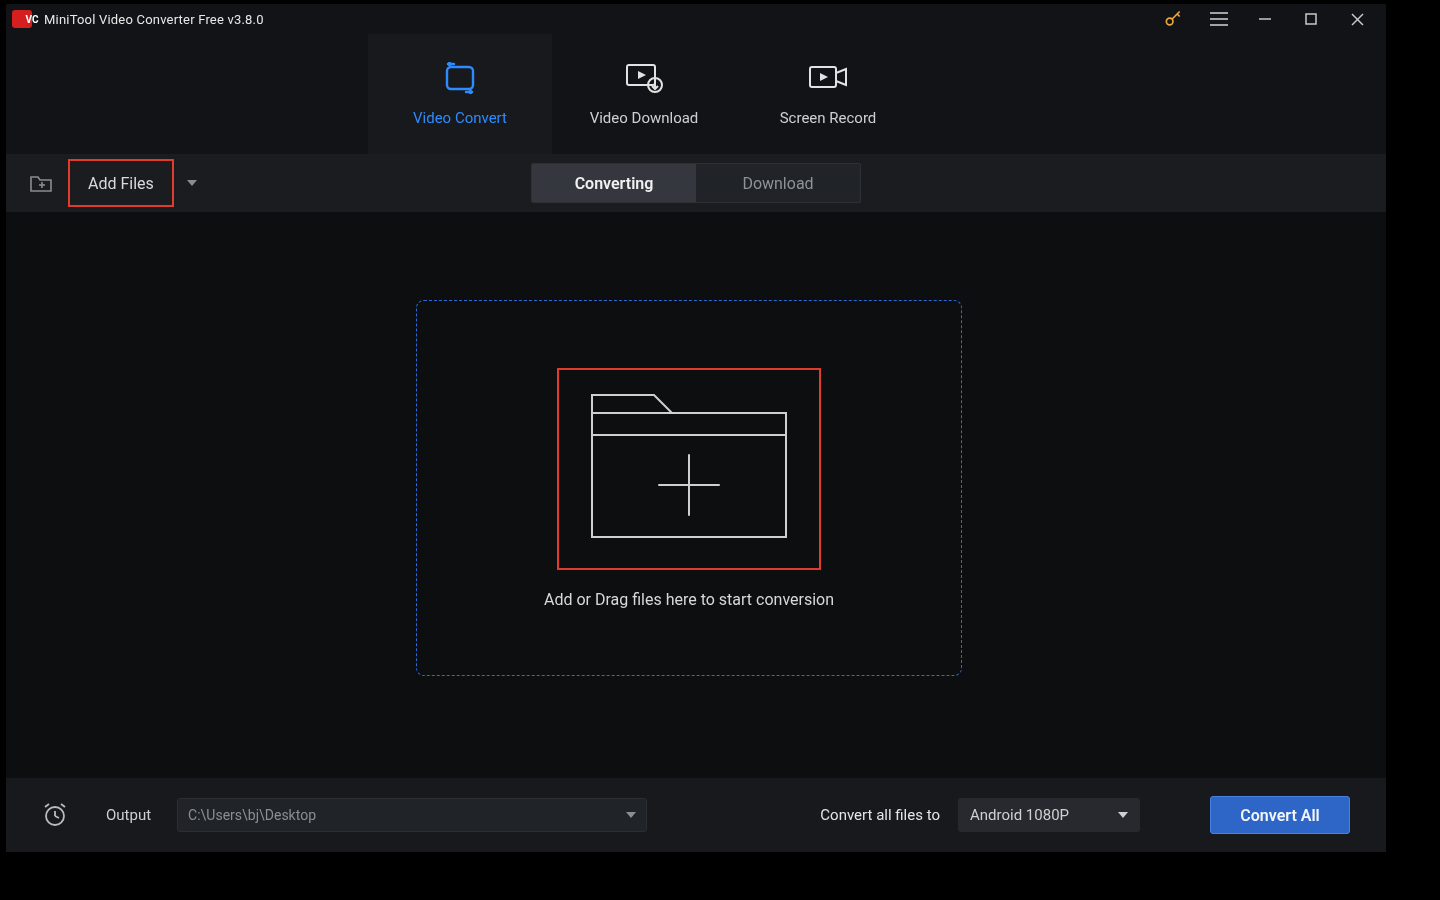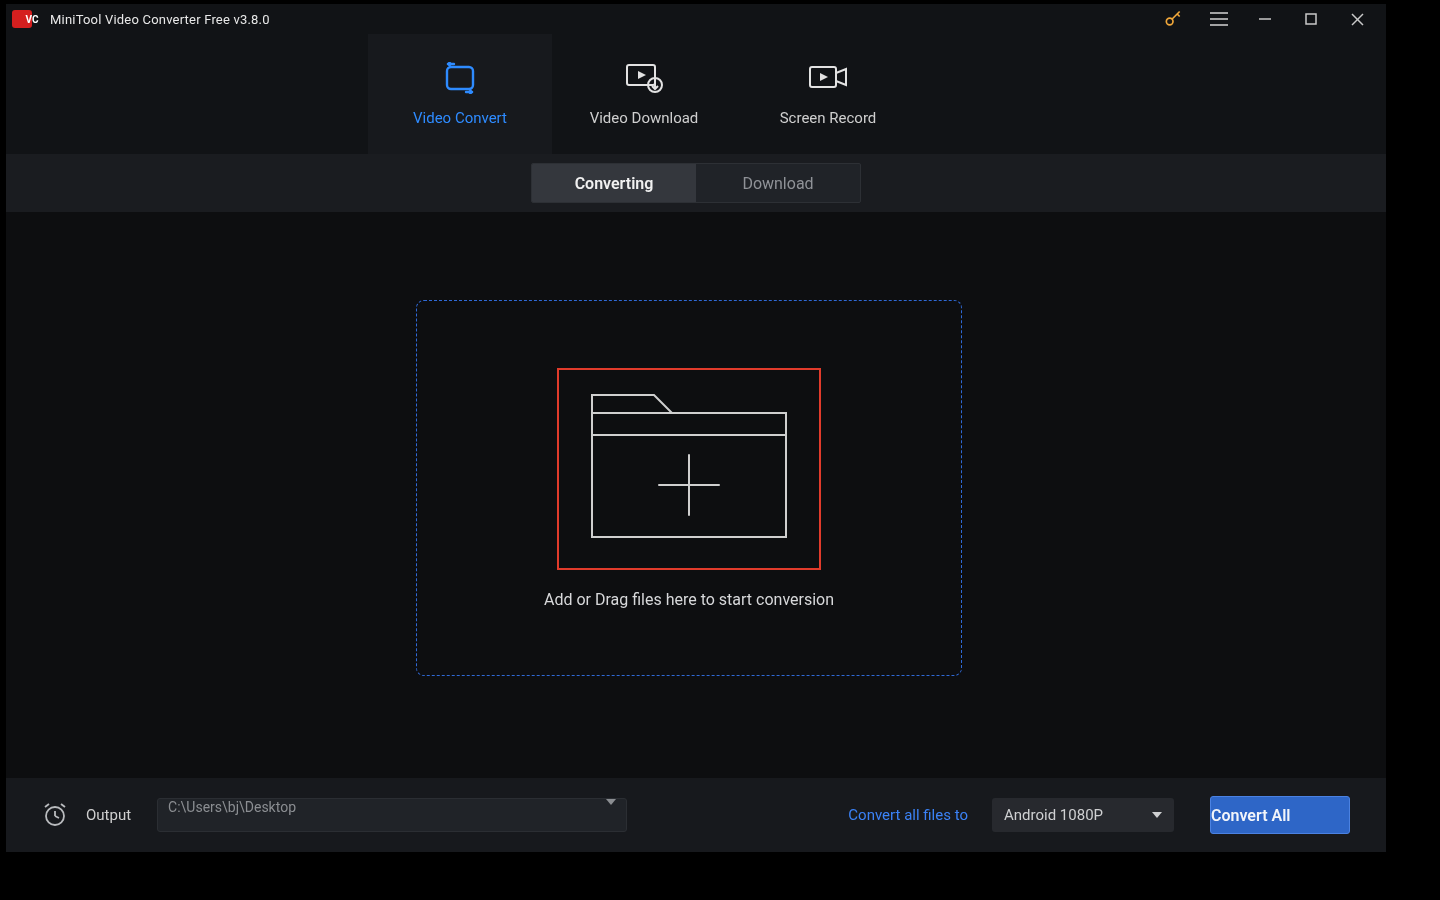--- a/index.html
+++ b/index.html
@@ -24,21 +24,21 @@
   padding: 0 6px;
   font-size: 13px;
 }
 .titlebar .logo {
   width: 20px; height: 18px;
   background: #d51f1f;
   border-radius: 3px;
   display: flex; align-items: center; justify-content: center;
   font-size: 10px; font-weight: 700; color: #fff; padding-left: 20px;
 }
-.titlebar .title { margin-left: 18px; color: #e8e8e8; letter-spacing: 0.2px; }
+.titlebar .title { margin-left: 12px; color: #e8e8e8; letter-spacing: 0.2px; }
 .titlebar .spacer { flex: 1; }
 .titlebar .tbtn {
   width: 46px; height: 30px;
   display: flex; align-items: center; justify-content: center;
   color: #c9c9c9;
 }
 .key-icon svg, .menu-icon svg, .win-icon svg { display: block; }
 
 
 .topnav {
@@ -141,51 +141,51 @@
   background: #17191d;
   display: flex; align-items: center;
   padding: 0 36px;
   gap: 18px;
   color: #cfcfcf;
   font-size: 15px;
 }
 .footer .alarm {
   width: 26px; height: 26px; color: #b9bbbe;
 }
-.footer .outlabel { margin-left: 0; }
+.footer .outlabel { margin-left: 20px; }
 .footer .outpath {
   margin-left: 8px;
   flex: 0 0 470px;
   height: 34px;
   background: #202328;
   border: 1px solid #2b2e33;
   border-radius: 3px;
-  display: flex; justify-content: space-between;
+  display: flex; align-items: center; justify-content: space-between;
   padding: 0 10px;
   color: #8b8e92;
   font-size: 14px;
 }
 .footer .spacer { flex: 1; }
-.footer .convlabel { margin-right: 6px; color: #3b82f6; }
+.footer .convlabel { margin-right: 0; color: #e5e5e5; }
 .footer .fmt {
   height: 34px; width: 182px;
   background: #27292e;
   border-radius: 3px;
   display:flex; align-items:center; justify-content:space-between;
   padding: 0 12px;
   color: #cfd0d2; font-size: 15px;
 }
 .footer .convertall {
-  margin-left: 18px;
+  margin-left: 52px;
   height: 38px; width: 140px;
   background: #2e66c7;
   border: 1px solid #4b82e2;
   border-radius: 3px;
   color: #f2f5fa; font-size: 16px; font-weight: 600;
-  display:flex; align-items:center; justify-content:flex-start;
+  display:flex; align-items:center; justify-content:center;
 }
 
 .chev { width:0;height:0;border-left:5px solid transparent;border-right:5px solid transparent;border-top:6px solid currentColor; }
 </style>
 </head>
 <body>
 
 <div class="app">
 
   <div class="titlebar">
@@ -260,20 +260,35 @@
           <polygon points="12,8 12,16 20,12" fill="currentColor" stroke="none"></polygon>
           <path d="M28 8 L38 4 L38 20 L28 16"></path>
         </svg>
       </div>
       <span>Screen Record</span>
     </div>
 
   </div>
 
   <div class="toolbar">
+    <div class="tool-left">
+      <div class="addfolder-btn">
+        <svg width="24" height="20" viewBox="0 0 24 20" fill="none" stroke="currentColor" stroke-width="1.6">
+          <path d="M2 4 h7 l2 3 h11 v11 h-20 z"></path>
+          <line x1="10" y1="12" x2="16" y2="12"></line>
+            <line x1="13" y1="9" x2="13" y2="15"></line>
+        </svg>
+      </div>
+      <div class="addfiles-btn">
+        <span>Add Files</span>
+      </div>
+      <div class="addfiles-drop">
+        <div class="chev"></div>
+      </div>
+    </div>
 
     <div class="seg">
       <div class="segbtn active">
         <span>Converting</span>
       </div>
       <div class="segbtn">
         <span>Download</span>
       </div>
     </div>
   </div>

